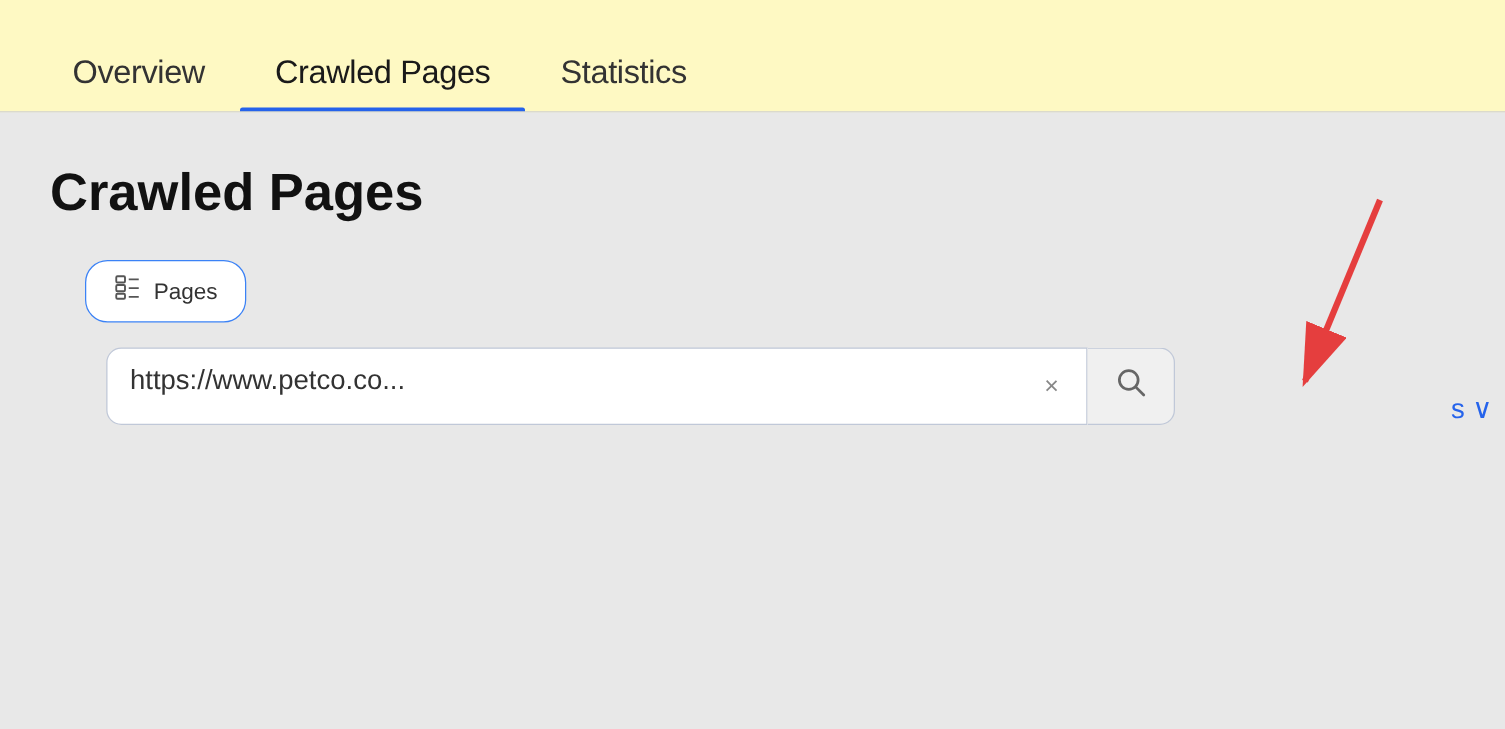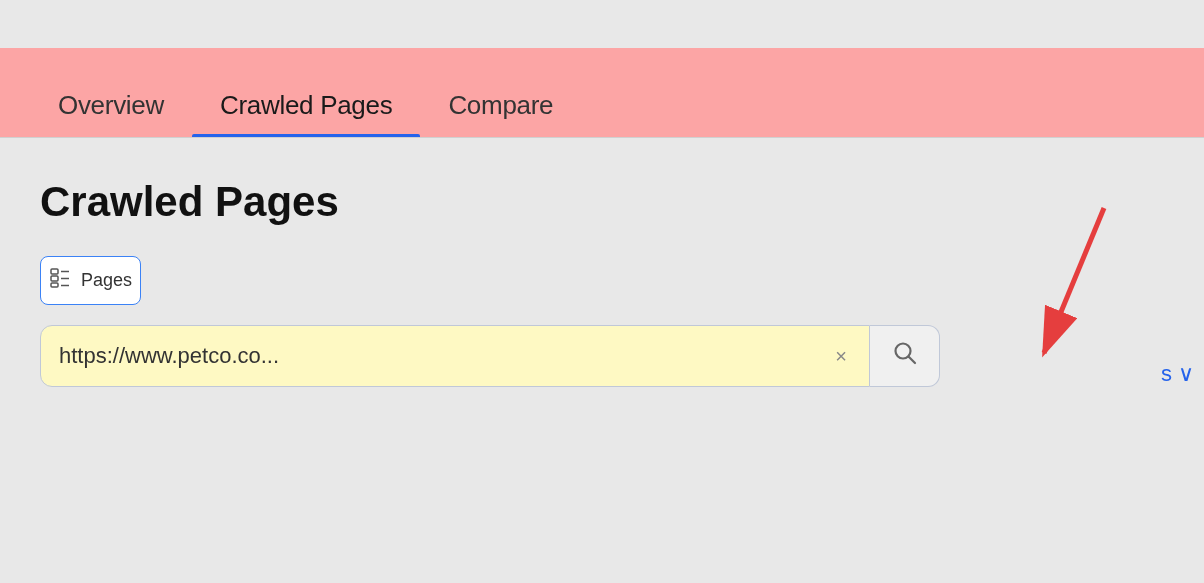--- a/index.html
+++ b/index.html
@@ -11,27 +11,26 @@
     body {
       font-family: -apple-system, BlinkMacSystemFont, 'Segoe UI', Helvetica, Arial, sans-serif;
       background: #e8e8e8;
       width: 1204px;
       height: 583px;
       overflow: hidden;
       position: relative;
     }
 
     .tab-bar {
-      background: #fca5a5;
+      background: #fef9c3;
       display: flex;
       align-items: flex-end;
       padding: 0 30px;
       border-bottom: 1px solid #d0d0d0;
       height: 90px;
-      margin-top: 48px;
     }
 
     .tab-item {
       padding: 16px 28px;
       font-size: 26px;
       color: #333;
       cursor: pointer;
       position: relative;
       white-space: nowrap;
       font-weight: 400;
@@ -70,28 +69,29 @@
     .view-toggle {
       display: flex;
       gap: 4px;
       margin-bottom: 20px;
     }
 
     .toggle-btn {
       display: flex;
       align-items: center;
       gap: 10px;
-      padding: 10px 8px;
+      padding: 10px 22px;
       border: 1.5px solid #b0b8c8;
-      border-radius: 8px;
+      border-radius: 18px;
       background: white;
       cursor: pointer;
       font-size: 18px;
       color: #333;
       font-weight: 400;
+      margin-left: 28px;
     }
 
     .toggle-btn.active {
       border-color: #3b82f6;
       background: white;
       color: #333;
     }
 
     .toggle-btn .btn-icon {
       font-size: 20px;
@@ -101,26 +101,26 @@
     .search-row {
       display: flex;
       align-items: center;
       gap: 0;
       max-width: 900px;
     }
 
     .search-input-wrapper {
       flex: 1;
       display: flex;
-      align-items: center;
-      background: #fef9c3;
+      background: #ffffff;
       border: 1.5px solid #c0c8d8;
       border-radius: 12px 0 0 12px;
       padding: 12px 18px;
       height: 62px;
+      margin-left: 45px;
     }
 
     .search-input-text {
       flex: 1;
       font-size: 22px;
       color: #333;
       font-weight: 400;
     }
 
     .clear-btn {
@@ -171,21 +171,21 @@
       color: #2563eb;
       padding-right: 10px;
     }
   </style>
 </head>
 <body>
 
 <div class="tab-bar">
   <div class="tab-item">Overview</div>
   <div class="tab-item active">Crawled Pages</div>
-  <div class="tab-item">Compare</div>
+  <div class="tab-item">Statistics</div>
 </div>
 
 <div class="main-content">
 
   <h1 class="page-title">Crawled Pages</h1>
 
   <div class="view-toggle">
     <button class="toggle-btn active">
       <span class="btn-icon">
         

